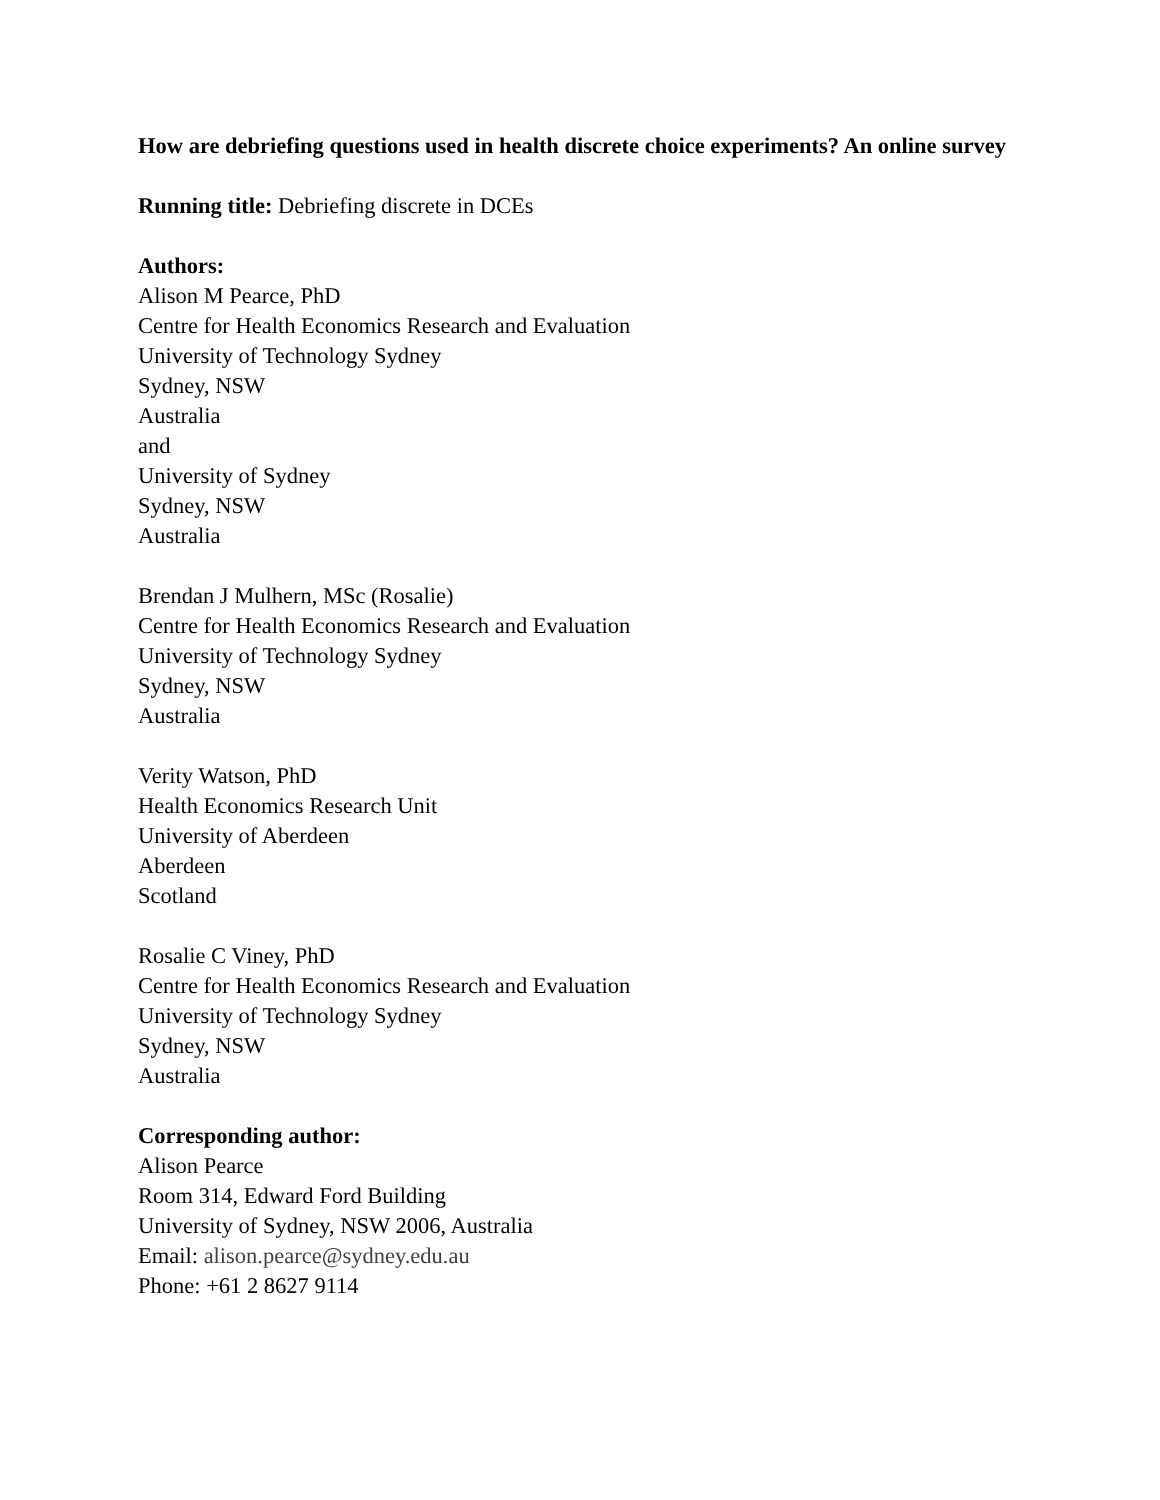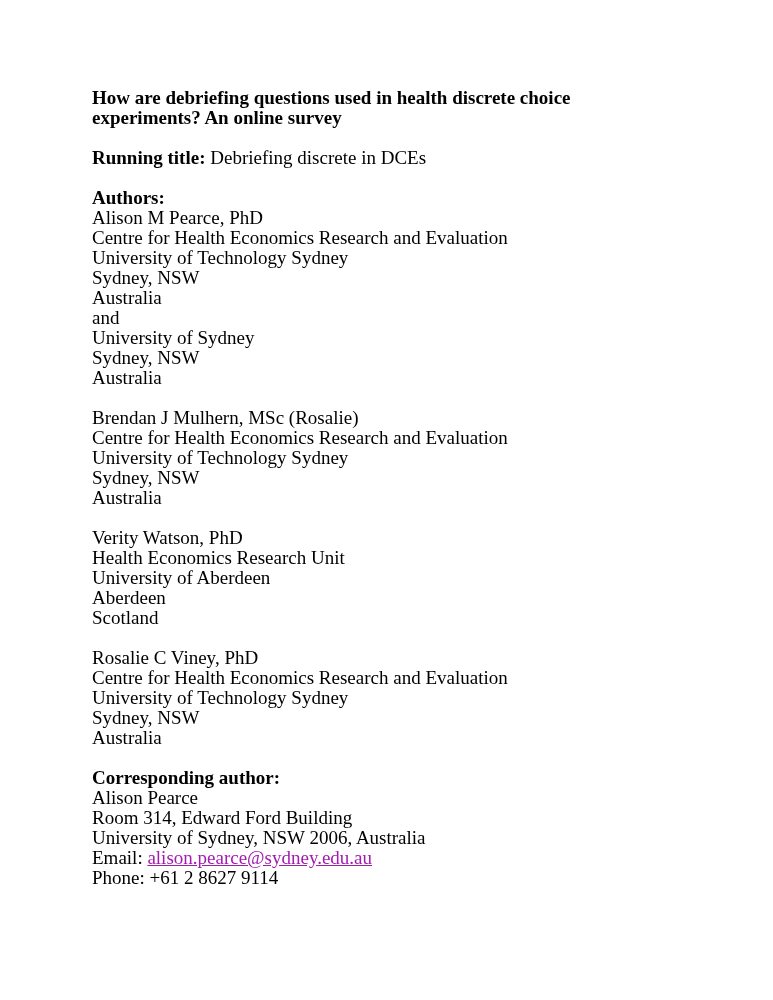--- a/index.html
+++ b/index.html
@@ -8,41 +8,40 @@
     background: #ffffff;
   }
   .page {
     position: relative;
     width: 773px;
     height: 1000px;
     box-sizing: border-box;
     padding: 88px 90px 40px 92px;
     background: #ffffff;
     font-family: "Liberation Serif", "DejaVu Serif", serif;
-    font-size: 19px;
+    font-size: 15px;
     line-height: 20px;
     color: #000000;
   }
   .block {
     margin: 0 0 20px 0;
   }
   .line {
     margin: 0;
     padding: 0;
   }
   .bold {
     font-weight: bold;
     margin-top: 12px;
   }
   .title-line {
     font-weight: bold;
   }
   a.email-link {
-    color: #a21caf;
-    text-decoration: underline;
+    color: #404040;
     cursor: pointer;
   }
 </style>
 </head>
 <body>
 
 <div class="page">
 
   <div class="block">
     <p class="line title-line">How are debriefing questions used in health discrete choice experiments? An online survey</p>

